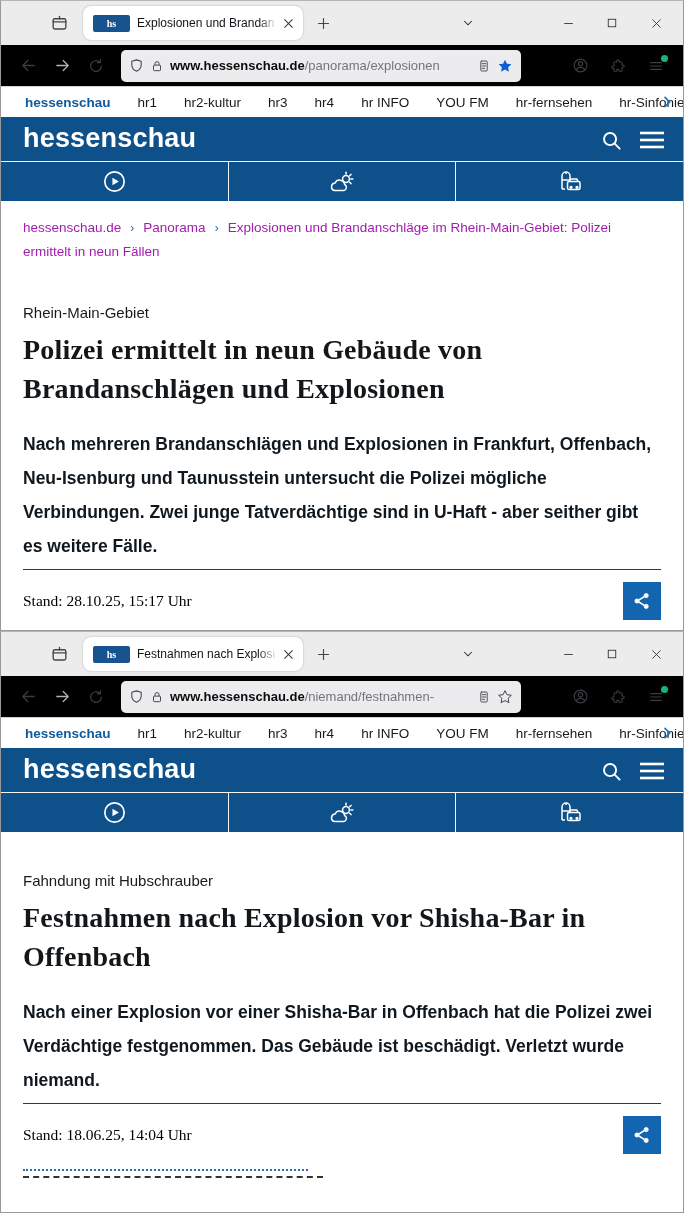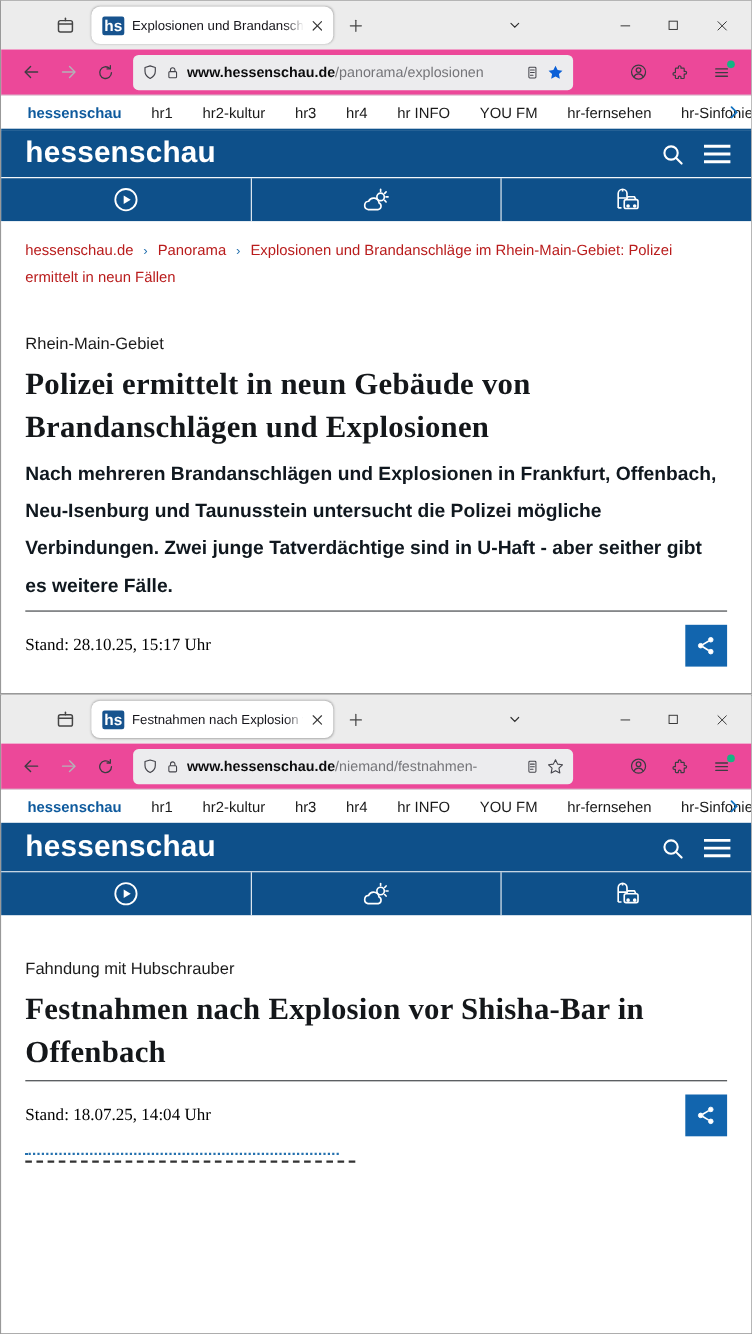--- a/index.html
+++ b/index.html
@@ -13,32 +13,32 @@
 
   
   .titlebar { height:44px; background:#ececec; display:flex; align-items:center; padding:0 10px 0 0; }
   .tb-left { display:flex; align-items:center; flex:1; height:100%; }
   .tb-btn { width:32px; height:32px; display:flex; align-items:center; justify-content:center;
             color:#454545; border-radius:4px; cursor:pointer; }
   .tab-manager { margin-left:42px; }
   .tab { position:relative; display:flex; align-items:center; gap:7px; background:#fff; border-radius:8px;
          height:34px; margin:0 4px 0 8px; padding:0 8px 0 10px; width:220px;
          box-shadow:0 0 2px rgba(0,0,0,.28); }
-  .favicon { width:20px; height:17px; background:#17538e; color:#fff; font-size:14px; font-weight:bold;
-             display:flex; align-items:center; justify-content:center; border-radius:2px; flex:0 0 auto; }
+  .favicon { width:37px; height:17px; background:#17538e; color:#fff; font-size:10px; font-weight:bold;
+             display:flex; align-items:center; justify-content:center; border-radius:2px; flex:0 0 auto;font-family:Liberation Serif, serif; }
   .tab-title { font-size:12px; color:#15141a; white-space:nowrap; overflow:hidden; width:156px; position:relative; }
   .tab-fade { position:absolute; right:26px; top:4px; width:18px; height:26px;
               background:linear-gradient(to right, rgba(255,255,255,0), #fff); }
   .tab-close { color:#3a3a3a; flex:0 0 auto; display:flex; }
   .tb-right { display:flex; align-items:center; gap:10px; }
   .winctl { width:34px; height:30px; display:flex; align-items:center; justify-content:center; color:#2f2f2f; }
   .tab-chevron { margin-right:56px; }
 
   
-  .toolbar { height:42px; background:#ec4899; border-bottom:1px solid #d4d4d8;
+  .toolbar { height:42px; background:#000000; border-bottom:1px solid #d4d4d8;
              display:flex; align-items:center; padding:0 12px; gap:4px; }
   .nav-btn { width:30px; height:30px; display:flex; align-items:center; justify-content:center;
              color:#3c3c42; border-radius:4px; }
   .nav-btn.disabled { color:#b3b3b8; }
   .urlbar { flex:1; height:32px; background:#ececee; border-radius:5px; display:flex; align-items:center;
             margin:0 8px 0 6px; padding:0 8px; gap:6px; max-width:400px; }
   .url-icon { color:#45454c; display:flex; flex:0 0 auto; }
   .url-text { flex:1; font-size:13px; white-space:nowrap; overflow:hidden; position:relative; }
   .url-domain { color:#0c0c0d; font-weight:600; }
   .url-path { color:#757579; }
@@ -63,27 +63,27 @@
   .logo { color:#fff; font-size:27px; font-weight:bold; letter-spacing:.2px; line-height:1; padding-bottom:4px; }
   .header-icons { margin-left:auto; display:flex; align-items:center; gap:16px; color:#fff; }
 
   .features { display:flex; background:#0e508a; border-top:1px solid rgba(255,255,255,.95); height:40px; }
   .feature { flex:1; display:flex; align-items:center; justify-content:center; color:#fff; cursor:pointer; }
   .feature + .feature { border-left:1px solid rgba(255,255,255,.95); }
 
   
   .content { padding:0 22px; }
   .breadcrumb { padding-top:15px; font-size:13.5px; line-height:24px; color:#2470ae; }
-  .breadcrumb a { color:#b91c1c; text-decoration:none; }
+  .breadcrumb a { color:#a21caf; text-decoration:none; }
   .crumb-sep { margin:0 9px; font-size:12px; }
   .kicker { margin-top:40px; font-size:15px; color:#1a1a1a; }
   .kicker--w1 { }
   .headline { margin-top:9px; font-family:"Liberation Serif", serif; font-weight:700; font-size:28px;
               line-height:39px; color:#14171a; letter-spacing:.2px; }
-  .lead { margin-top:5px; font-size:17.5px; font-weight:bold; line-height:34px; color:#10181f; }
+  .lead { margin-top:19px; font-size:17.5px; font-weight:bold; line-height:34px; color:#10181f; }
   .divider { border:none; border-top:1px solid #35393c; margin-top:6px; }
   .meta-row { display:flex; align-items:center; justify-content:space-between; padding:12px 0 10px 0; }
   .stand { font-family:"Liberation Serif", serif; font-size:15.5px; color:#000000; }
   .share-btn { width:38px; height:38px; background:#1265ae; display:flex; align-items:center; justify-content:center;
                cursor:pointer; }
 
   
   .cutoff { padding:2px 22px 0 22px; }
   .cutoff .l1 { width:285px; height:5px; border-bottom:2px dotted #2470ae; margin-bottom:4px; }
   .cutoff .l2 { width:300px; height:3px; border-bottom:2px dashed #333; }
@@ -508,23 +508,24 @@
               <circle cx="18" cy="18.3" r="0.9" fill="currentColor"></circle>
               <circle cx="24" cy="18.3" r="0.9" fill="currentColor"></circle>
         </svg>
       </span>
     </div>
   </div>
 
   <div class="content">
     <div class="kicker kicker--w1">Fahndung mit Hubschrauber</div>
     <h1 class="headline">Festnahmen nach Explosion vor Shisha-Bar in Offenbach</h1>
+    <p class="lead">Nach einer Explosion vor einer Shisha-Bar in Offenbach hat die Polizei zwei Verdächtige festgenommen. Das Gebäude ist beschädigt. Verletzt wurde niemand.</p>
     <hr class="divider">
     <div class="meta-row">
-      <span class="stand">Stand: 18.07.25, 14:04 Uhr</span>
+      <span class="stand">Stand: 18.06.25, 14:04 Uhr</span>
       <span class="share-btn">
         <svg width="20" height="20" viewBox="0 0 24 24" fill="#fff" stroke="#fff">
               <circle cx="17" cy="5.5" r="2.5"></circle>
               <circle cx="6" cy="12" r="2.5"></circle>
               <circle cx="17" cy="18.5" r="2.5"></circle>
               <line x1="8.2" y1="10.8" x2="14.8" y2="6.8" stroke-width="1.8"></line>
               <line x1="8.2" y1="13.2" x2="14.8" y2="17.2" stroke-width="1.8"></line>
             </svg>
       </span>
     </div>

